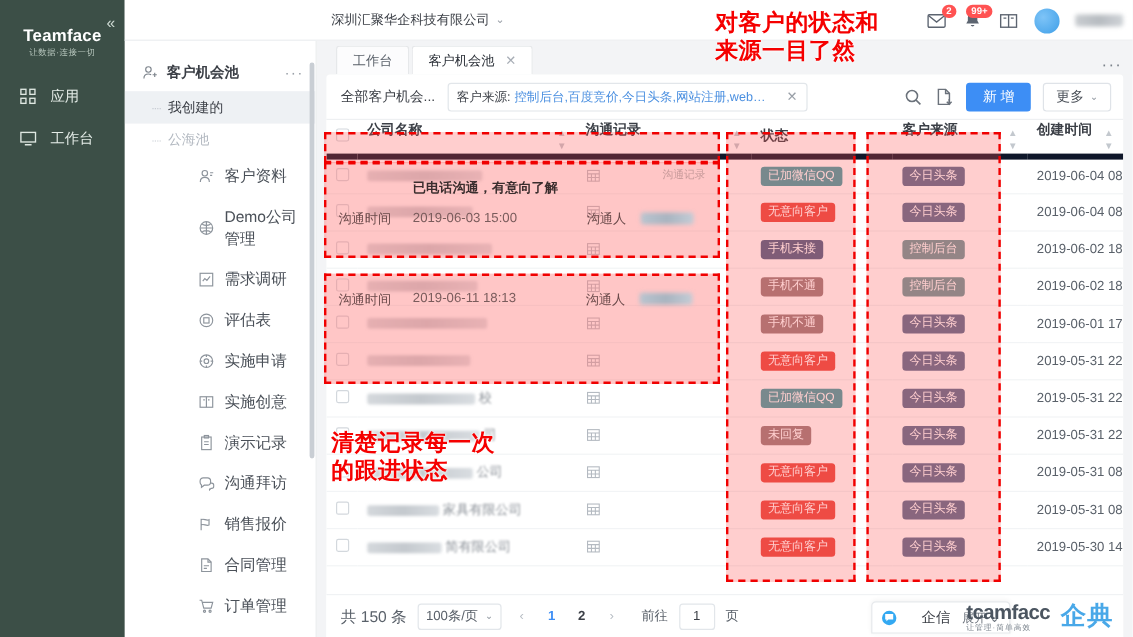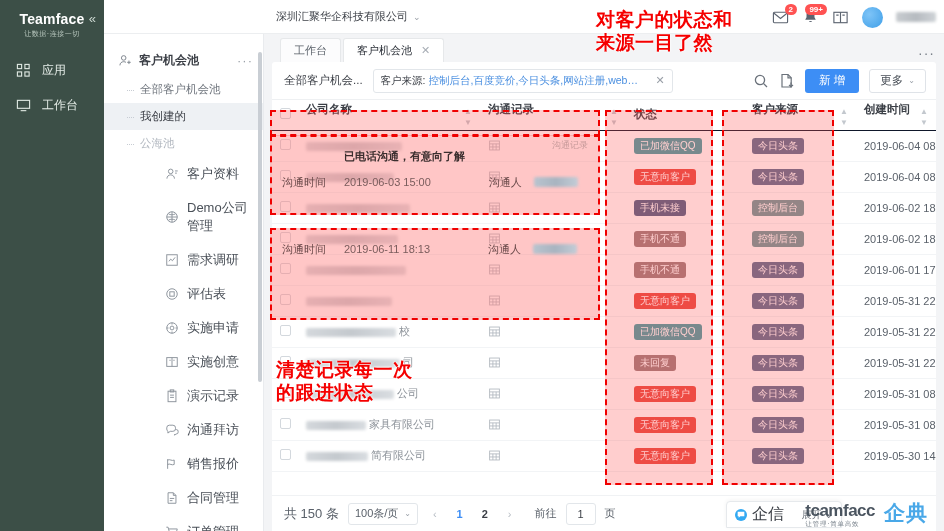--- a/index.html
+++ b/index.html
@@ -14,21 +14,21 @@
   #app { position: relative; width: 944px; height: 531px; display: flex; }
 
   
   .rail {
     width: 104px; height: 531px;
     background: #3c4f47;
     color: #e8eee9;
     flex: 0 0 104px;
     position: relative;
   }
-  .rail-brand { padding: 11px 0 0 0; text-align: center; position: relative; }
+  .rail-brand { padding: 21px 0 0 0; text-align: center; position: relative; }
   .rail-logo { font-size: 14px; font-weight: bold; letter-spacing: .2px; color: #fff; }
   .rail-tag { font-size: 7px; color: #b9c8bf; margin-top: 2px; letter-spacing: .5px; }
   .rail-collapse {
     position: absolute; right: 8px; top: 12px;
     color: #cdd9d2; font-size: 13px; cursor: pointer; line-height: 1;
   }
   .rail-nav { margin-top: 14px; }
   .rail-item {
     display: flex; align-items: center; gap: 11px;
     padding: 9px 0 9px 16px;
@@ -154,21 +154,21 @@
     height: 24px; padding: 0 10px; font-size: 11.5px; cursor: pointer;
     display: flex; align-items: center; gap: 5px; font-family: inherit;
   }
   .caret-dn { font-size: 8px; color: #9aa0a8; }
 
   
   .tablewrap { position: absolute; left: 0; right: 0; top: 38px; bottom: 36px; overflow: hidden; }
   table.grid { width: 100%; border-collapse: collapse; table-layout: fixed; }
   table.grid th {
     height: 30px; font-size: 11.5px; color: #3b3f46; font-weight: bold;
-    text-align: left; padding: 0 8px; border-bottom: 1px solid #0f172a;
+    text-align: left; padding: 0 8px; border-bottom: 5px solid #0f172a;
     background: #fff; white-space: nowrap;
   }
   table.grid td {
     height: 31px; font-size: 11px; color: #5a616a; padding: 0 8px;
     border-bottom: 1px solid #f2f4f6; white-space: nowrap; overflow: hidden;
   }
   .sortico { float: right; color: #c3c8ce; font-size: 8px; line-height: 11px; margin-top: 4px; }
   .cb {
     width: 11px; height: 11px; border: 1px solid #d3d8dd; border-radius: 2px;
     display: inline-block; background: #fff; cursor: pointer;
@@ -209,21 +209,21 @@
 
   
   .chatbox {
     position: absolute; right: 94px; bottom: 3px; width: 116px; height: 27px;
     background: #fff; border: 1px solid #e6e9ec; border-radius: 4px 4px 0 0;
     display: flex; align-items: center; padding: 0 8px;
     box-shadow: 0 -1px 4px rgba(0,0,0,.05);
   }
   .chat-dot { width: 12px; height: 12px; border-radius: 50%; background: #33a9f2;
     display: flex; align-items: center; justify-content: center; }
-  .chat-label { font-size: 16px; color: #3b3f46; margin-left: 5px; }
+  .chat-label { font-size: 12px; color: #3b3f46; margin-left: 21px; }
   .chat-exp { margin-left: auto; font-size: 10px; color: #6b727b; }
 
   
   .watermark {
     position: absolute; right: 8px; bottom: 4px; display: flex; align-items: flex-end; gap: 9px;
   }
   .wm-left { line-height: 1; }
   .wm-tf { font-size: 17px; color: #4b5560; letter-spacing: -.5px; font-weight: bold; }
   .wm-sub { font-size: 6.5px; color: #7d868f; letter-spacing: .8px; margin-top: 2px; }
   .wm-cn { font-size: 21px; color: #49a8e8; font-weight: bold; letter-spacing: 1px; }
@@ -297,21 +297,20 @@
         <svg viewBox="0 0 16 16" width="14" height="14" fill="none" stroke="#7d848c" stroke-width="1.1">
           <circle cx="6.5" cy="4.5" r="2.6"></circle>
             <path d="M2.2 13c0-2.6 1.9-4.2 4.3-4.2 1 0 1.9.3 2.6.7"></path>
           <path d="M10.5 9.5h4M12.5 7.5v4"></path>
         </svg>
       </span>
       <span class="g-label">客户机会池</span>
       <span class="mod-dots">···</span>
     </div>
 
-    <div class="mod-sub">全部客户机会池</div>
     <div class="mod-sub active">我创建的</div>
     <div class="mod-sub muted">公海池</div>
 
     <div class="mod-item">
       <span class="m-ico">
         <svg viewBox="0 0 16 16" width="14" height="14" fill="none" stroke="#8d949c" stroke-width="1.1">
           <circle cx="6.5" cy="5" r="2.6"></circle>
             <path d="M2.2 13.3c0-2.6 1.9-4.3 4.3-4.3s4.3 1.7 4.3 4.3"></path>
           <path d="M11.5 4.5h3M11.5 7h2"></path>
         </svg>

